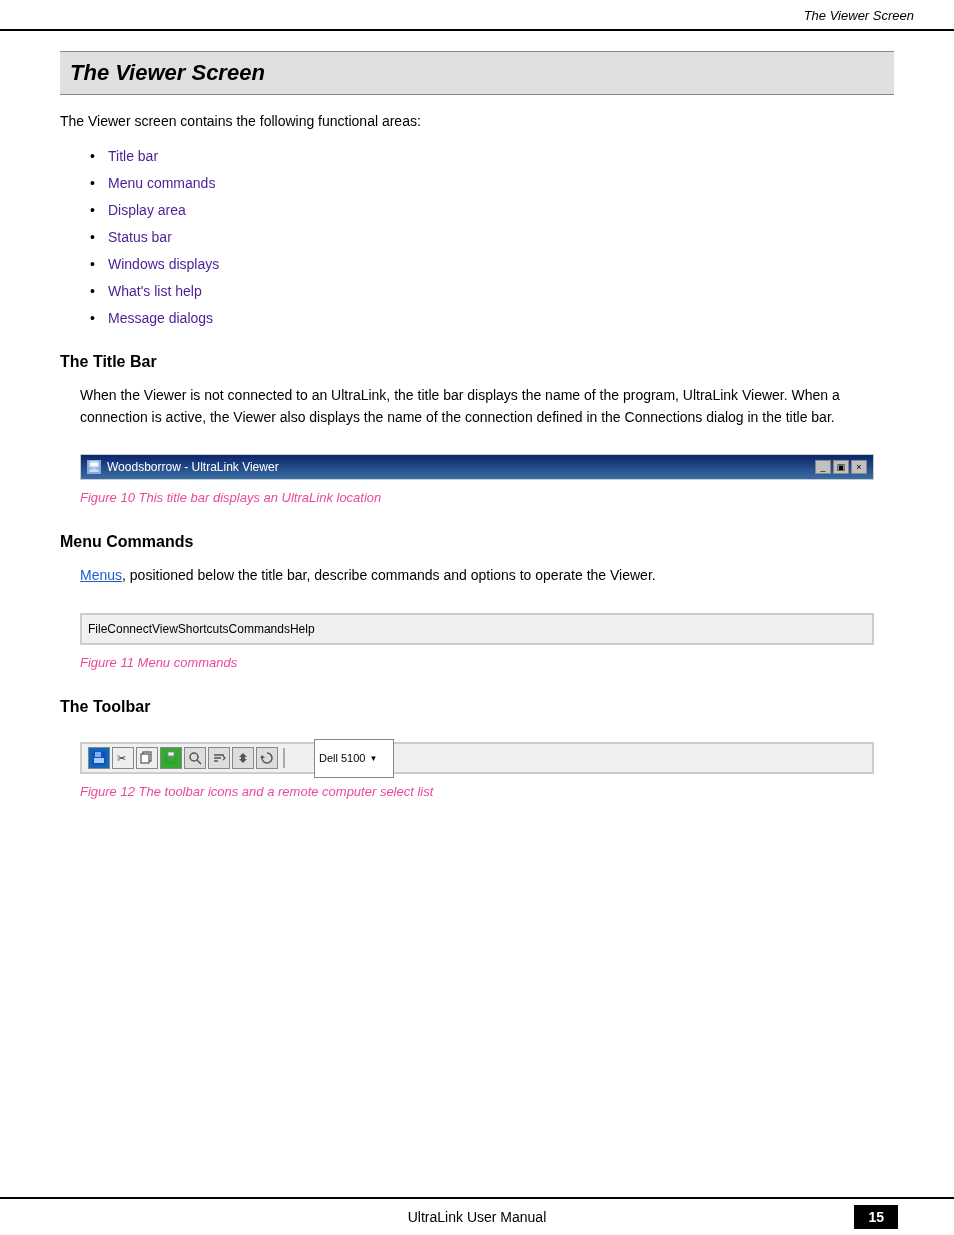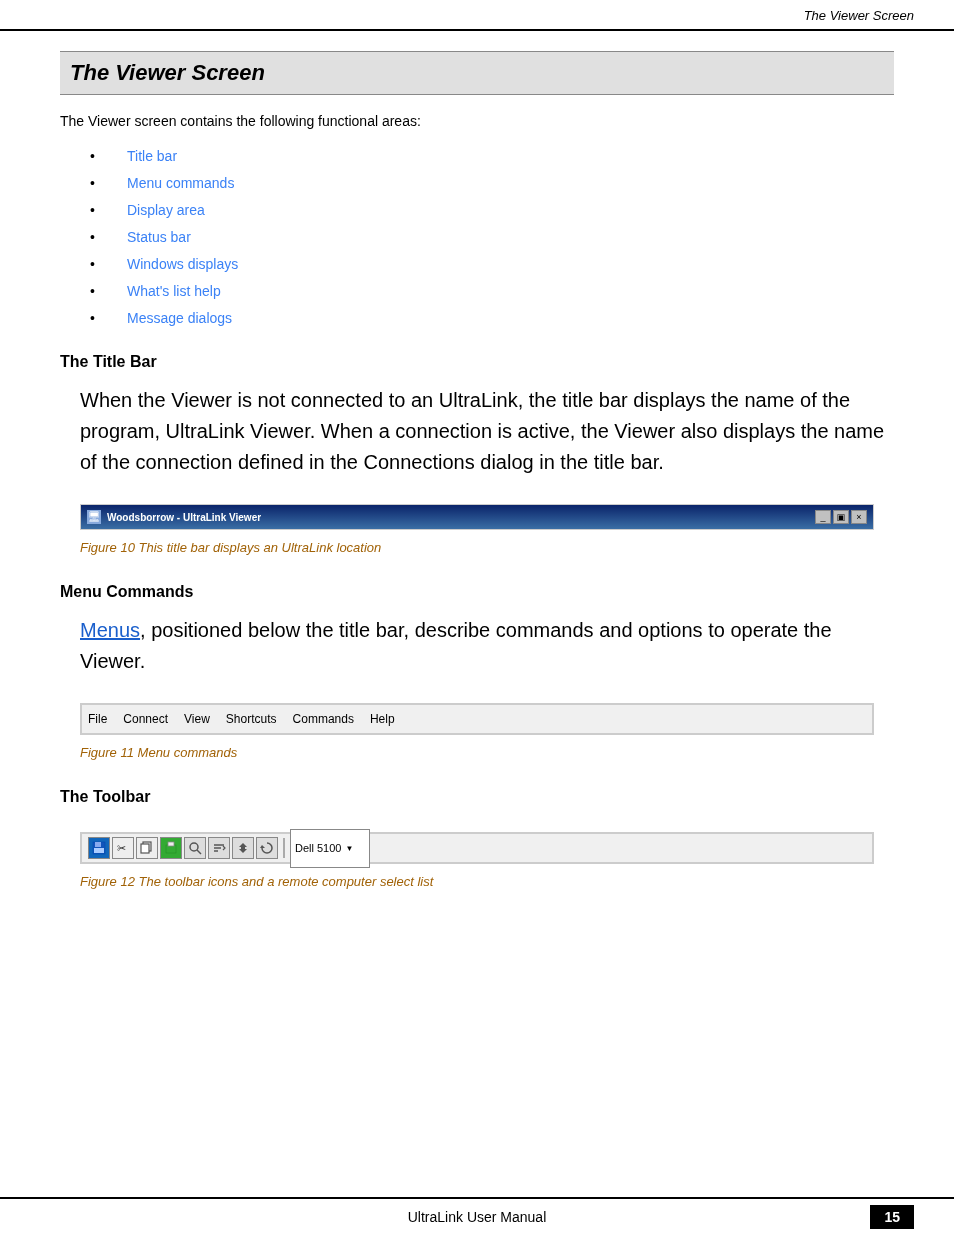--- a/index.html
+++ b/index.html
@@ -79,55 +79,54 @@
     }
 
     .bullet-list li::before {
       content: "•";
       position: absolute;
       left: 0;
       color: #000;
     }
 
     .bullet-list li a {
-      color: #3b82f6;
+      color: #4c1d95;
       text-decoration: none;
-      margin-left: 19px;
     }
 
     
     .sub-heading {
       font-size: 16px;
       font-weight: bold;
       color: #000;
       margin-top: 10px;
       margin-bottom: 14px;
       border-bottom: none;
     }
 
     
     .body-text {
-      font-size: 20px;
+      font-size: 14px;
       line-height: 1.55;
       margin-bottom: 14px;
       margin-left: 20px;
     }
 
     
     .figure-container {
       margin: 12px 0 6px 20px;
       border: 1px solid #ccc;
       display: inline-block;
       width: calc(100% - 40px);
     }
 
     .figure-caption {
       font-size: 13px;
       font-style: italic;
-      color: #a16207;
+      color: #ec4899;
       margin: 4px 0 16px 20px;
     }
 
     
     .title-bar-mockup {
       display: flex;
       align-items: center;
       justify-content: space-between;
       background: linear-gradient(to bottom, #0a246a, #3a6ea5);
       padding: 3px 6px;
@@ -145,23 +144,23 @@
       height: 14px;
       background: #88aadd;
       display: inline-block;
       font-size: 10px;
       color: white;
       text-align: center;
       line-height: 14px;
     }
 
     .title-bar-text {
-      font-size: 10px;
+      font-size: 12px;
       color: #fff;
-      font-weight: bold;
+      font-weight: normal;
       font-family: 'Tahoma', sans-serif;
     }
 
     .title-bar-buttons {
       display: flex;
       align-items: center;
       gap: 2px;
     }
 
     .win-btn {
@@ -176,21 +175,21 @@
       color: #000;
     }
 
     
     .menu-bar-mockup {
       display: flex;
       align-items: center;
       background: #f0f0f0;
       border: 1px solid #ccc;
       padding: 14px 6px;
-      gap: 16px;
+      gap: 0;
       font-size: 12px;
       font-family: 'Tahoma', Arial, sans-serif;
       height: 19px;
     }
 
     .menu-item {
       color: #000;
       cursor: default;
     }
 
@@ -227,20 +226,21 @@
     .toolbar-select {
       display: flex;
       align-items: center;
       border: 1px solid #888;
       background: #fff;
       padding: 11px 4px;
       font-size: 11px;
       height: 39px;
       min-width: 80px;
       gap: 4px;
+      margin-left: 24px;
     }
 
     .toolbar-select-arrow {
       font-size: 8px;
     }
 
     
     .link-blue {
       color: #1a5fcc;
     }
@@ -262,21 +262,21 @@
     }
 
     .footer-title {
       font-size: 14px;
       font-weight: normal;
       text-align: center;
     }
 
     .footer-page-num {
       position: absolute;
-      right: 40px;
+      right: 56px;
       font-size: 14px;
       font-weight: bold;
       color: #000;
       background: #000;
       color: #fff;
       padding: 4px 14px;
       min-width: 30px;
       text-align: center;
     }
 

